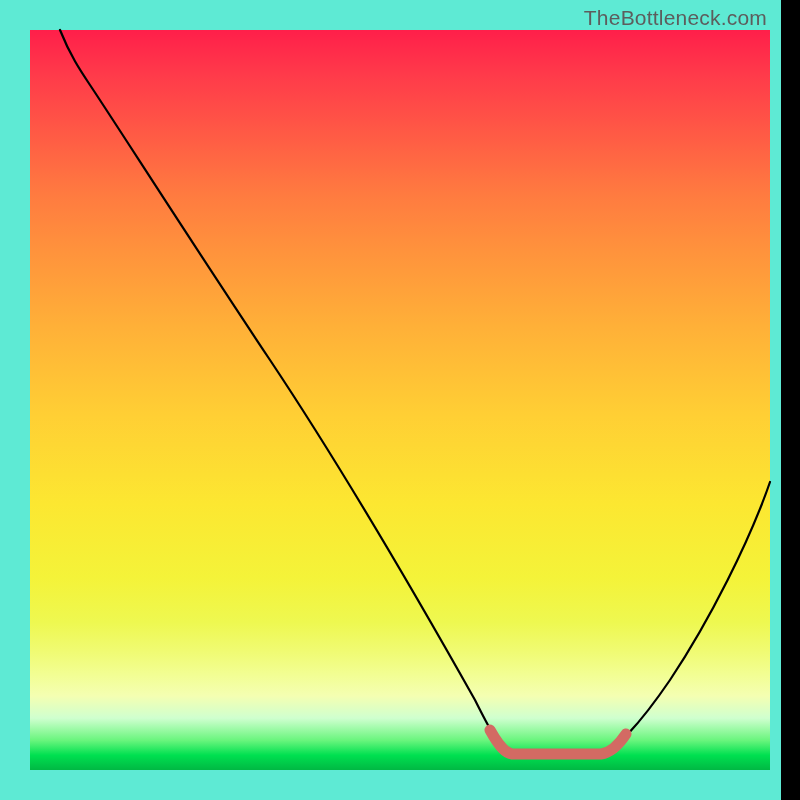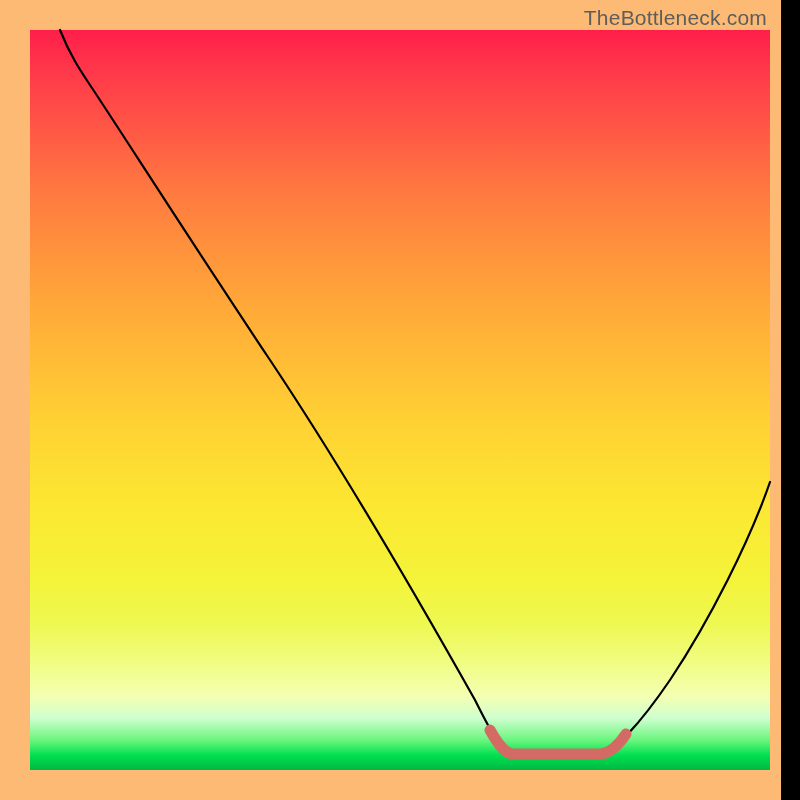--- a/index.html
+++ b/index.html
@@ -8,21 +8,21 @@
     width: 800px;
     height: 800px;
     overflow: hidden;
     background: #000;
     font-family: Arial, Helvetica, sans-serif;
   }
   .frame {
     position: relative;
     width: 781px;
     height: 800px;
-    background: #fdba74;
+    background: #5eead4;
   }
   .plot-area {
     position: absolute;
     left: 30px;
     top: 30px;
     width: 740px;
     height: 740px;
     background: linear-gradient(
       to bottom,
       #ff1f4a 0%,

